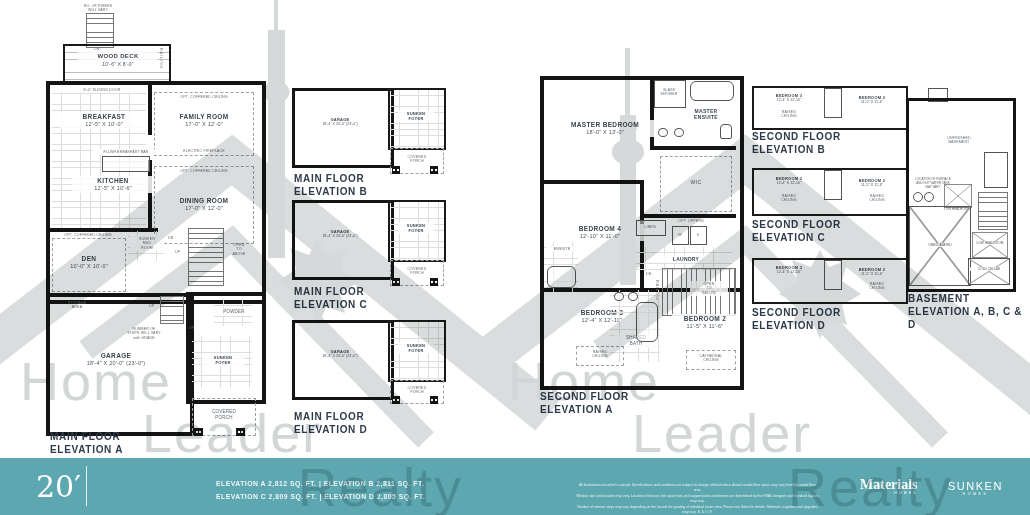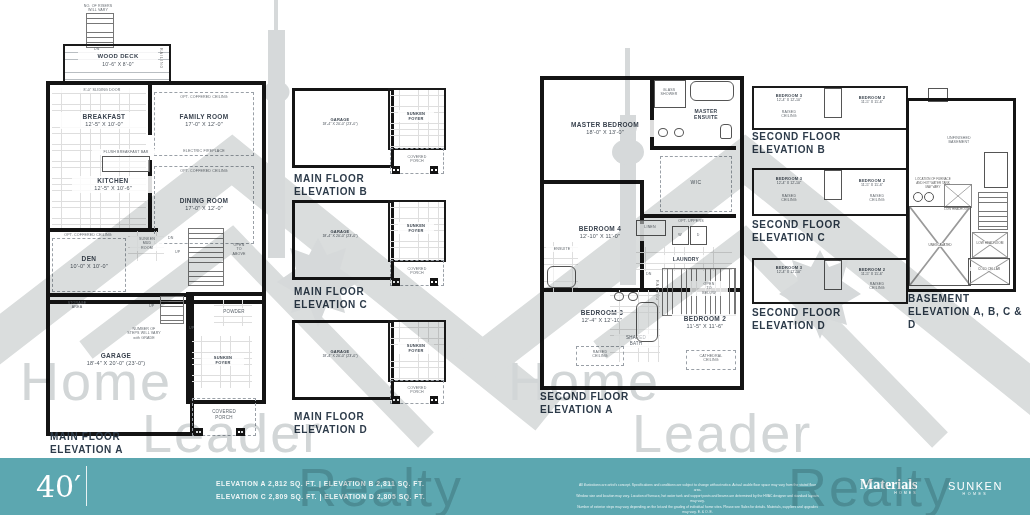--- a/index.html
+++ b/index.html
@@ -451,21 +451,21 @@
       </svg>
     <div class="xl" style="top:8px"><span>COLD</span> <span>CELLAR</span></div>
   </div>
 
   <div class="abs title" style="left:908px;top:292px">
     <div>BASEMENT</div>
     <div>ELEVATION A, B, C &amp; D</div>
   </div>
 
   <div id="bar" style="background:#5CA7B0">
-    <div class="abs serif" style="left:36px;top:11px;font-size:30px">40′</div>
+    <div class="abs serif" style="left:36px;top:11px;font-size:30px">20′</div>
     <div class="abs" style="left:86px;top:8px;width:1.2px;height:40px;background:rgba(255,255,255,.85)"></div>
     <div class="abs spec nw" style="left:216px;top:23px">ELEVATION A 2,812 SQ. FT.   |   ELEVATION B 2,811 SQ. FT.</div>
     <div class="abs spec nw" style="left:216px;top:36px">ELEVATION C 2,809 SQ. FT.   |   ELEVATION D 2,805 SQ. FT.</div>
     <div class="abs disc" style="left:575px;top:25px;width:245px">
       <div>All illustrations are artist's concept. Specifications and conditions are subject to change without notice. Actual usable floor space may vary from the stated floor area.</div>
       <div>Window size and location may vary. Location of furnace, hot water tank and support posts and beams are determined by the HVAC designer and standard layouts may vary.</div>
       <div>Number of exterior steps may vary depending on the lot and the grading of individual home sites. Please see Sales for details. Materials, suppliers and upgrades may vary. E. &amp; O. E.</div>
     </div>
     <div class="abs" style="left:860px;top:19px">
       <div style="font-family:'Liberation Serif',serif;font-weight:bold;font-size:14px;color:#fff">Materials</div>

